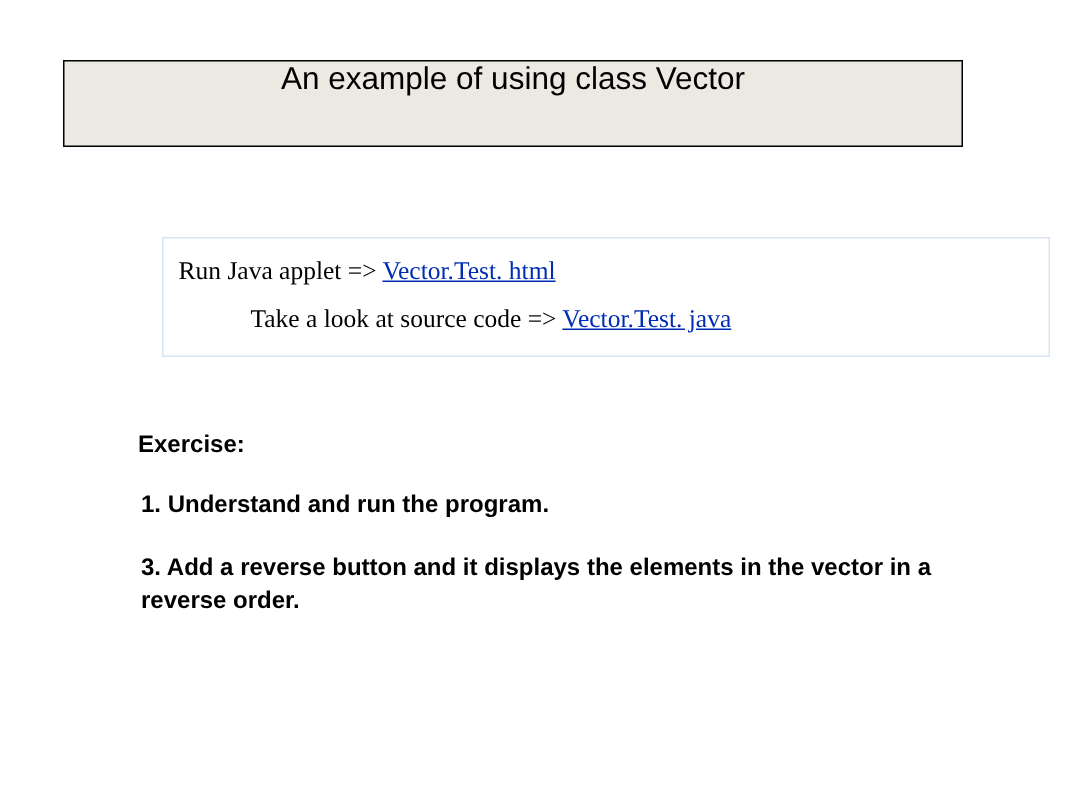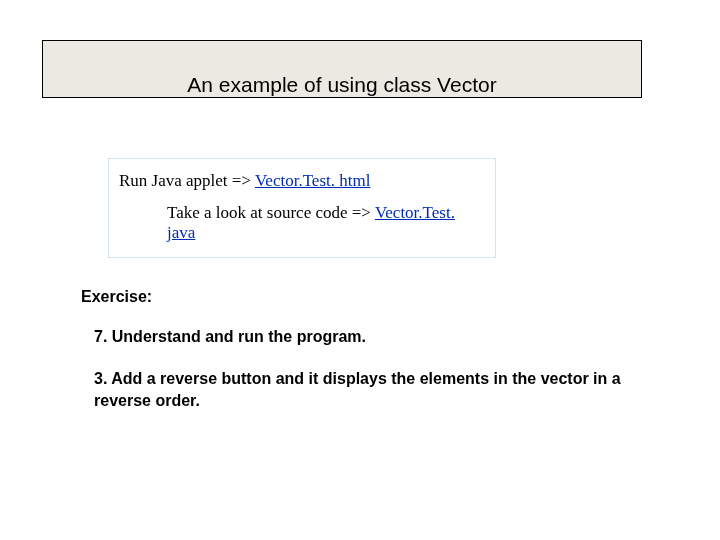--- a/index.html
+++ b/index.html
@@ -7,50 +7,50 @@
   .slide { position: relative; width: 720px; height: 540px; overflow: hidden; }
   .title-box {
     position: absolute;
     left: 42px;
     top: 40px;
     width: 600px;
     height: 58px;
     background: #ece9e2;
     border: 1px solid #000;
     display: flex;
-    align-items: flex-end;
+    align-items: flex-start;
     justify-content: center;
   }
   .title-text {
     font-size: 21px;
     color: #000;
     font-weight: normal;
   }
   .links-box {
     position: absolute;
     left: 108px;
     top: 158px;
-    width: 388px;
+    width: 592px;
     border: 1px solid #d7e3ef;
     padding: 8px 10px 10px 10px;
   }
   .links-line {
     font-family: "Times New Roman", Times, serif;
     font-size: 17px;
     color: #000;
     margin: 4px 0 12px 0;
   }
   .links-line:last-child { margin-bottom: 4px; margin-left: 48px; }
   .link-text {
     color: #002db3;
     text-decoration: underline;
   }
   .ex-label {
     position: absolute;
-    left: 81px;
+    left: 92px;
     top: 288px;
     font-size: 16px;
     font-weight: bold;
     color: #000;
   }
   .ex-item1 {
     position: absolute;
     left: 94px;
     top: 328px;
     font-size: 16px;
@@ -80,16 +80,16 @@
   <div class="links-box">
     <div class="links-line">
       <span>Run Java applet =&gt; </span><a class="link-text">Vector.Test. html</a>
     </div>
     <div class="links-line">
       <span>Take a look at source code =&gt; </span><a class="link-text">Vector.Test. java</a>
     </div>
   </div>
 
   <div class="ex-label">Exercise:</div>
-  <div class="ex-item1">7. Understand and run the program.</div>
+  <div class="ex-item1">1. Understand and run the program.</div>
   <div class="ex-item2">3.  Add a reverse button and it displays the elements   in the vector in a reverse order.</div>
 
 </div>
 
 </body></html>

